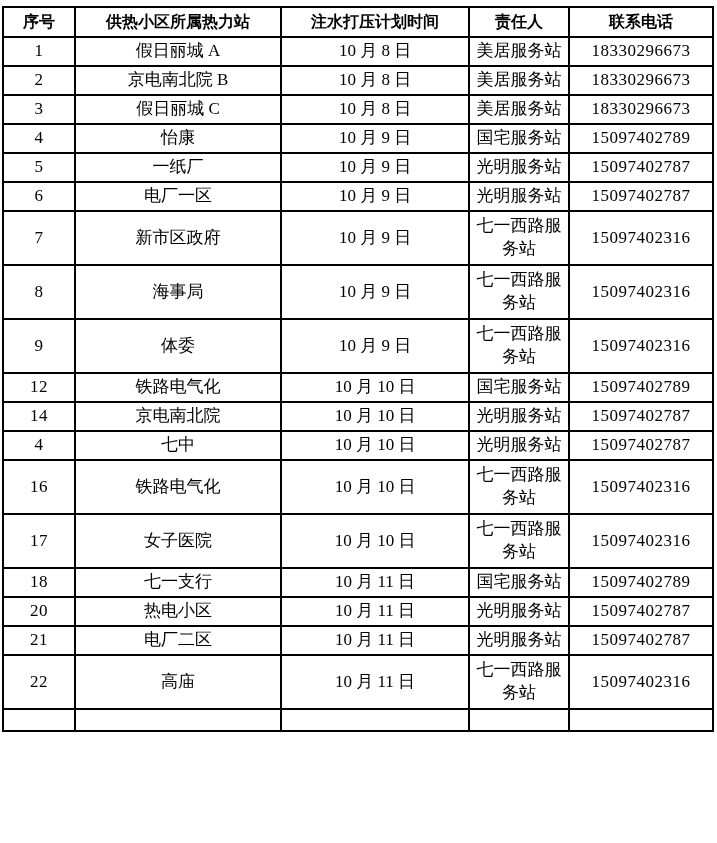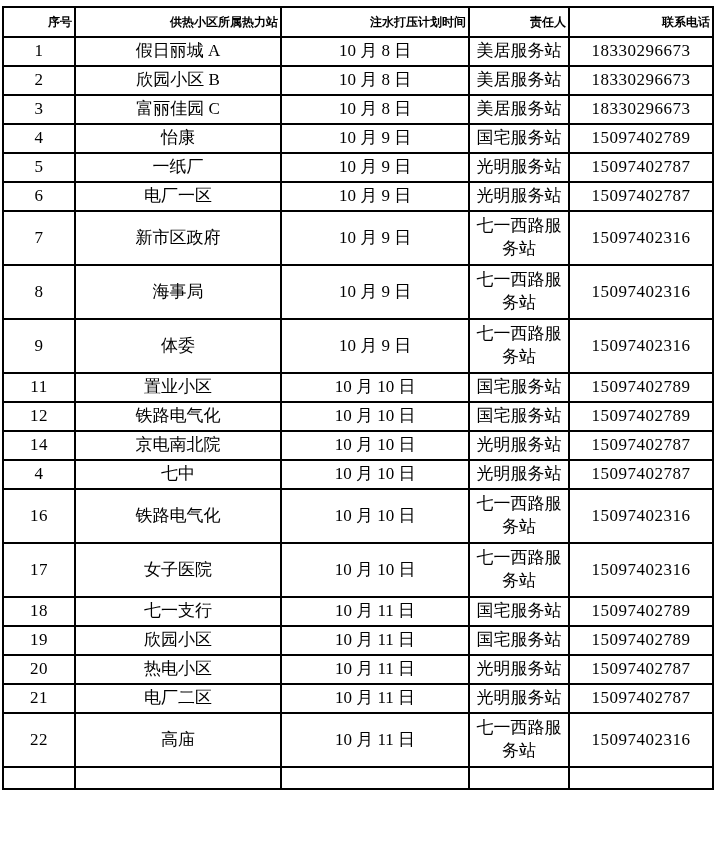--- a/index.html
+++ b/index.html
@@ -42,24 +42,23 @@
     border: 2px solid #000000;
     text-align: center;
     vertical-align: middle;
     padding: 1px 2px;
     line-height: 1.35;
     overflow: hidden;
     word-break: break-all;
   }
   table.schedule thead th {
     height: 26px;
-    font-size: 12px;
+    font-size: 16px;
     font-weight: bold;
     white-space: nowrap;
-    text-align: right;
   }
   table.schedule tbody td {
     height: 25px;
     font-size: 17px;
     font-weight: normal;
   }
   table.schedule tbody tr.tall td {
     height: 50px;
   }
   table.schedule tbody tr.partial td {
@@ -95,28 +94,28 @@
 
     <tr>
           <td class="cell-no">1</td>
           <td class="">假日丽城 A</td>
           <td class="">10 月 8 日</td>
           <td class="">美居服务站</td>
           <td class="cell-phone">18330296673</td>
         </tr>
         <tr>
           <td class="cell-no">2</td>
-          <td class="">欣园小区 B</td>
+          <td class="">京电南北院 B</td>
           <td class="">10 月 8 日</td>
           <td class="">美居服务站</td>
           <td class="cell-phone">18330296673</td>
         </tr>
         <tr>
           <td class="cell-no">3</td>
-          <td class="">富丽佳园 C</td>
+          <td class="">假日丽城 C</td>
           <td class="">10 月 8 日</td>
           <td class="">美居服务站</td>
           <td class="cell-phone">18330296673</td>
         </tr>
         <tr>
           <td class="cell-no">4</td>
           <td class="">怡康</td>
           <td class="">10 月 9 日</td>
           <td class="">国宅服务站</td>
           <td class="cell-phone">15097402789</td>
@@ -150,34 +149,27 @@
           <td class="cell-phone">15097402316</td>
         </tr>
         <tr class="tall">
           <td class="cell-no">9</td>
           <td class="">体委</td>
           <td class="">10 月 9 日</td>
           <td class="">七一西路服务站</td>
           <td class="cell-phone">15097402316</td>
         </tr>
         <tr>
-          <td class="cell-no">11</td>
-          <td class="">置业小区</td>
+          <td class="cell-no">12</td>
+          <td class="">铁路电气化</td>
           <td class="">10 月 10 日</td>
           <td class="">国宅服务站</td>
           <td class="cell-phone">15097402789</td>
         </tr>
         <tr>
-          <td class="cell-no">12</td>
-          <td class="">铁路电气化</td>
-          <td class="">10 月 10 日</td>
-          <td class="">国宅服务站</td>
-          <td class="cell-phone">15097402789</td>
-        </tr>
-        <tr>
           <td class="cell-no">14</td>
           <td class="">京电南北院</td>
           <td class="">10 月 10 日</td>
           <td class="">光明服务站</td>
           <td class="cell-phone">15097402787</td>
         </tr>
         <tr>
           <td class="cell-no">4</td>
           <td class="">七中</td>
           <td class="">10 月 10 日</td>
@@ -194,27 +186,20 @@
         <tr class="tall">
           <td class="cell-no">17</td>
           <td class="">女子医院</td>
           <td class="">10 月 10 日</td>
           <td class="">七一西路服务站</td>
           <td class="cell-phone">15097402316</td>
         </tr>
         <tr>
           <td class="cell-no">18</td>
           <td class="">七一支行</td>
-          <td class="">10 月 11 日</td>
-          <td class="">国宅服务站</td>
-          <td class="cell-phone">15097402789</td>
-        </tr>
-        <tr>
-          <td class="cell-no">19</td>
-          <td class="">欣园小区</td>
           <td class="">10 月 11 日</td>
           <td class="">国宅服务站</td>
           <td class="cell-phone">15097402789</td>
         </tr>
         <tr>
           <td class="cell-no">20</td>
           <td class="">热电小区</td>
           <td class="">10 月 11 日</td>
           <td class="">光明服务站</td>
           <td class="cell-phone">15097402787</td>

